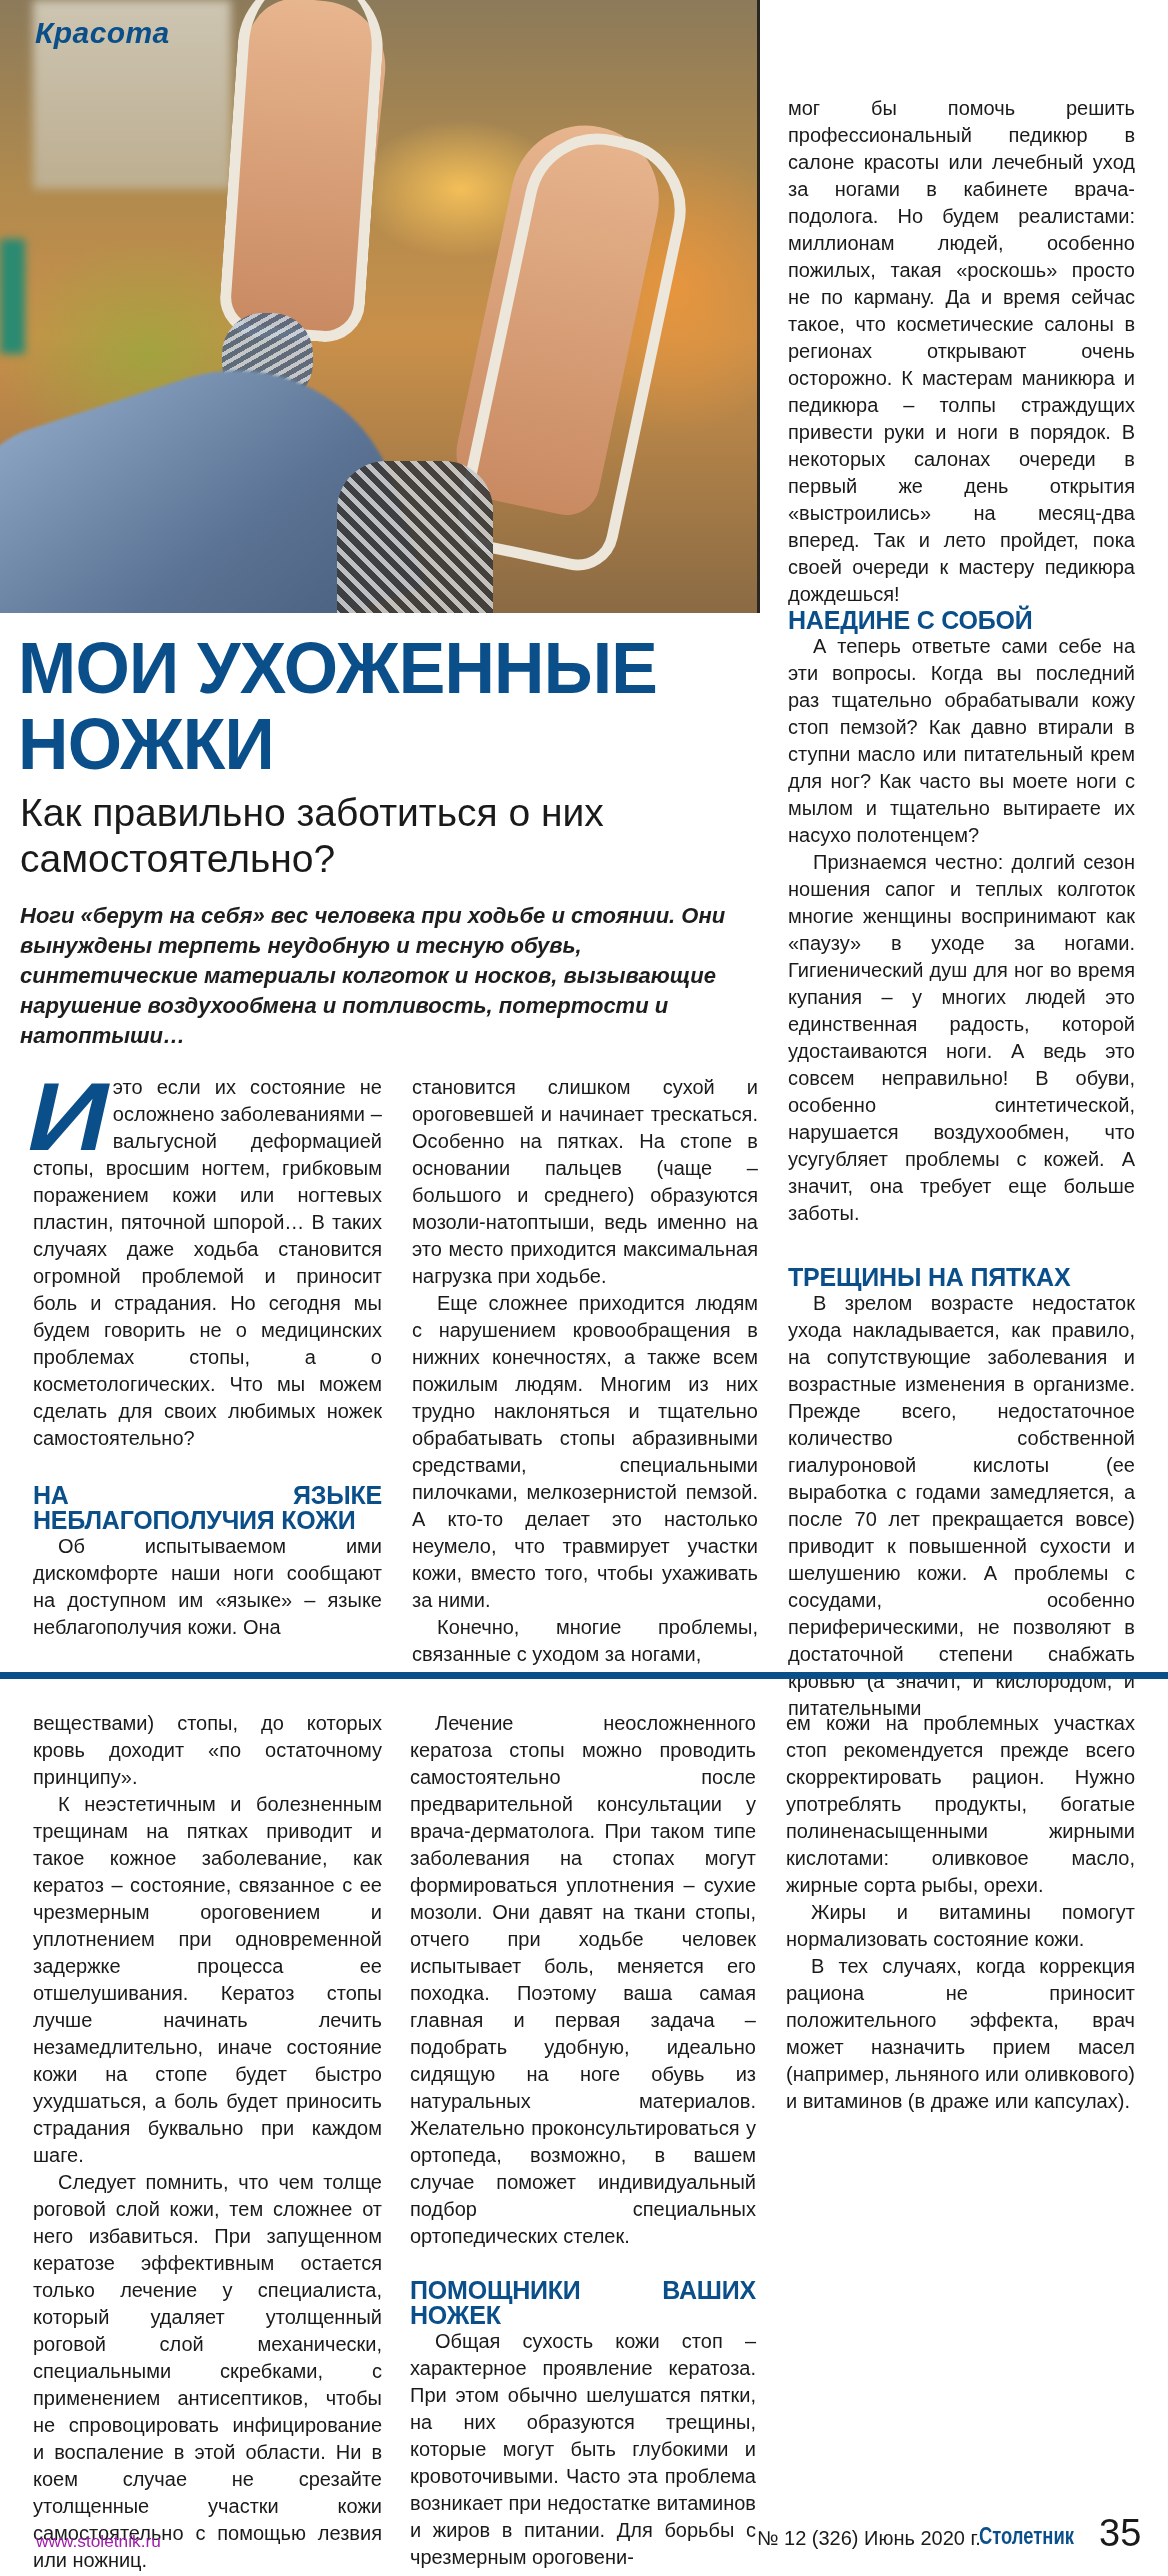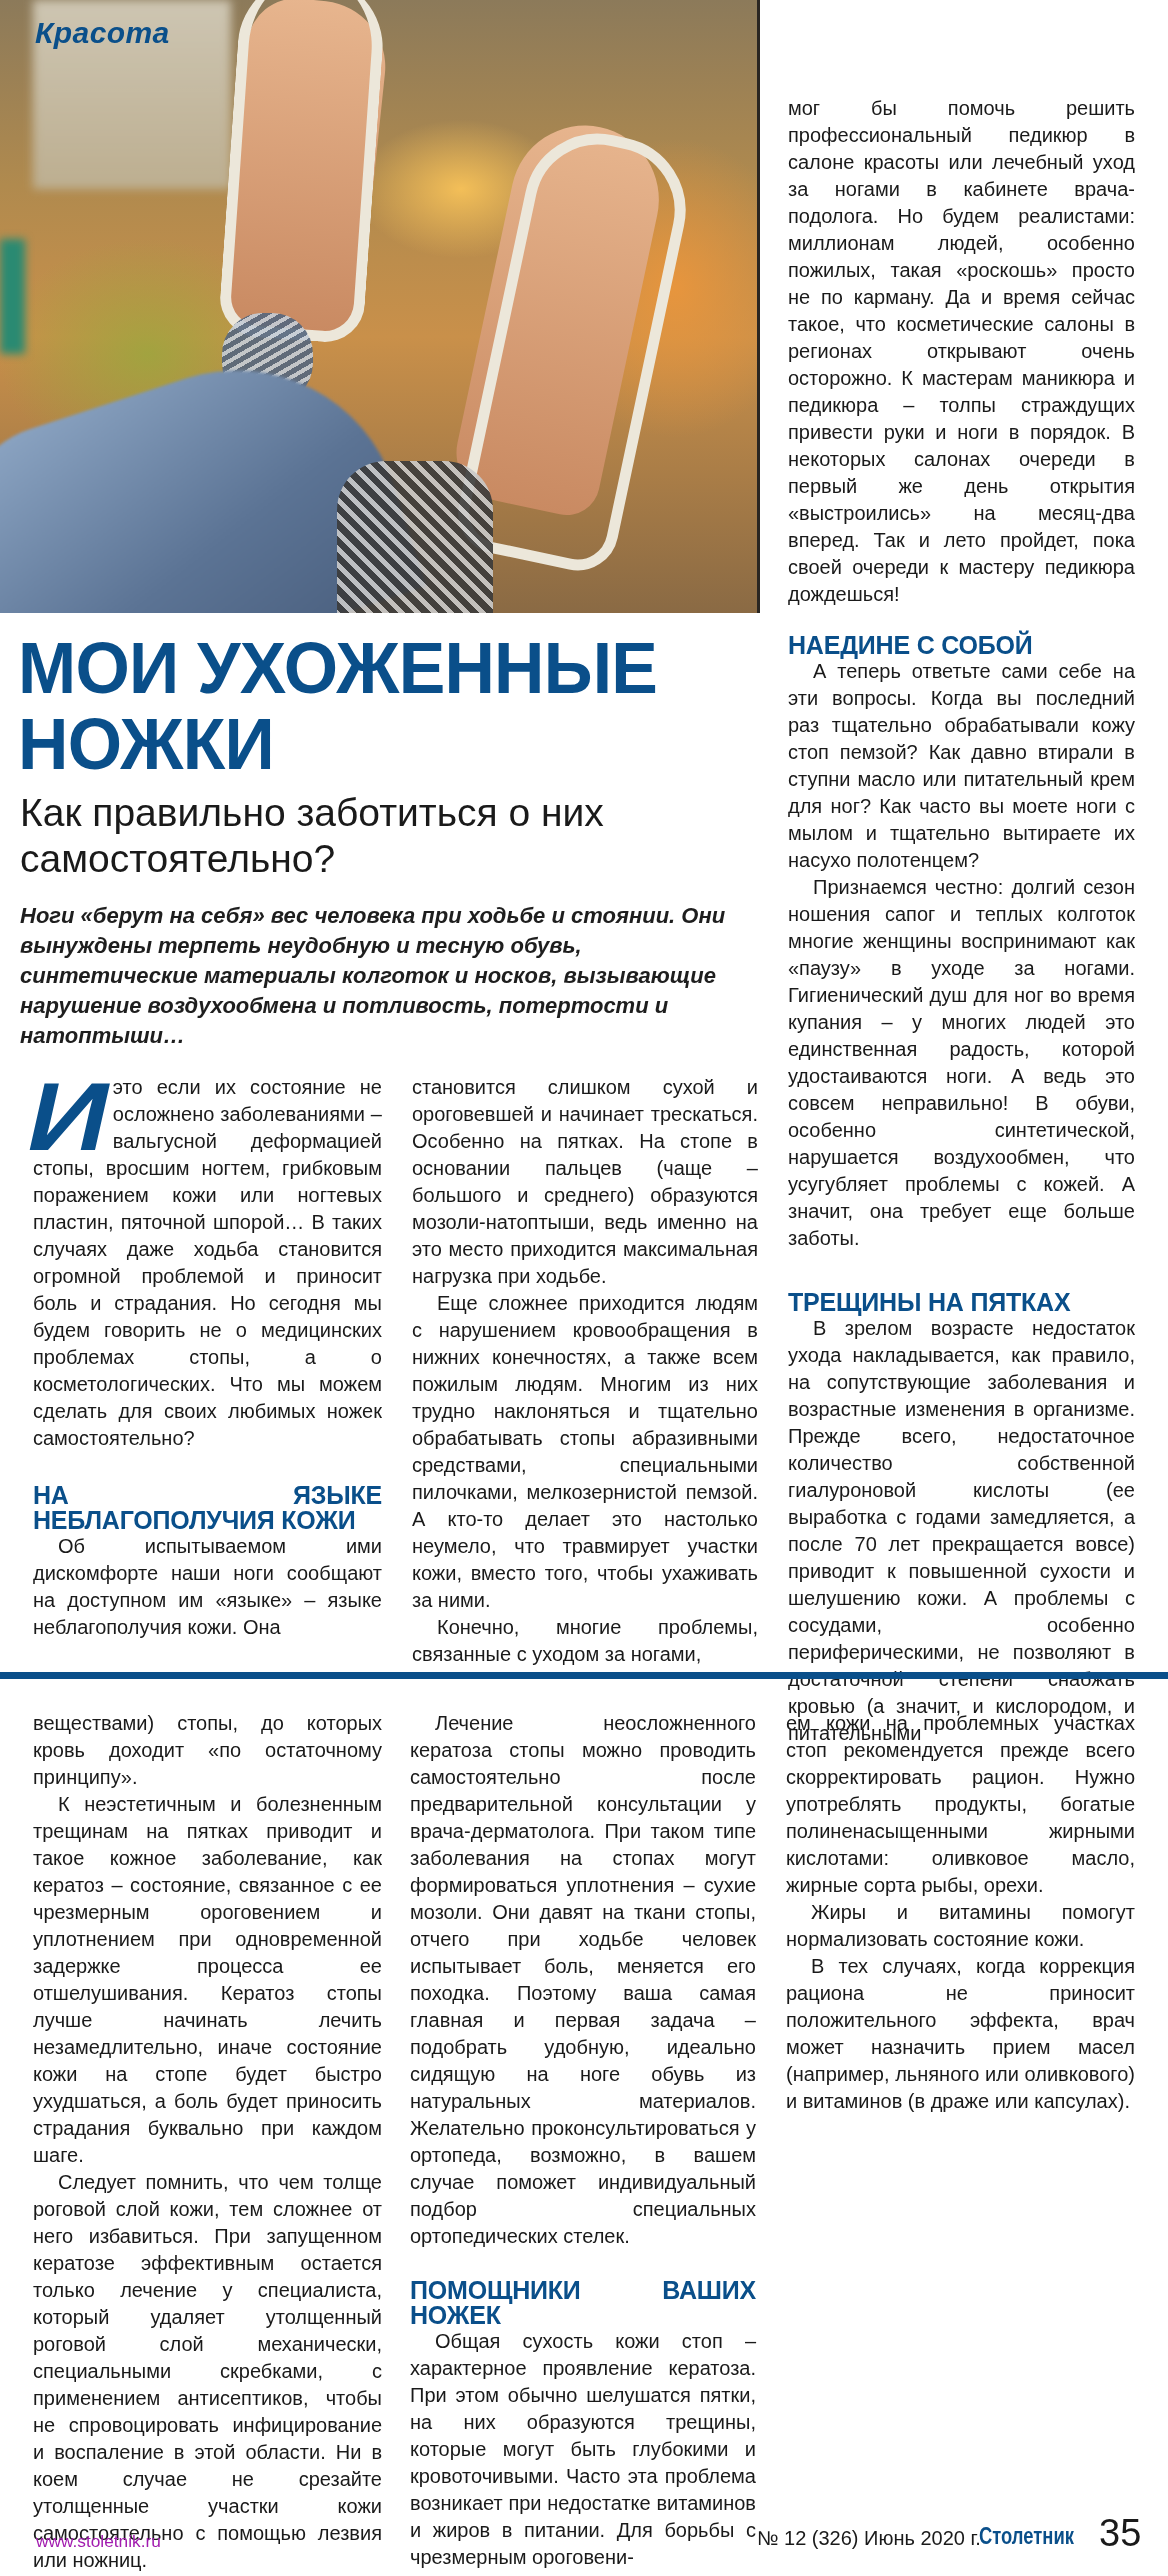--- a/index.html
+++ b/index.html
@@ -100,21 +100,21 @@
 </div>
 
 <div class="col c-top-2">
   <p class="noindent">становится слишком сухой и ороговевшей и начинает трескаться. Особенно на пятках. На стопе в основании пальцев (чаще – большого и среднего) образуются мозоли-натоптыши, ведь именно на это место приходится максимальная нагрузка при ходьбе.</p>
   <p>Еще сложнее приходится людям с нарушением кровообращения в нижних конечностях, а также всем пожилым людям. Многим из них трудно наклоняться и тщательно обрабатывать стопы абразивными средствами, специальными пилочками, мелкозернистой пемзой. А кто-то делает это настолько неумело, что травмирует участки кожи, вместо того, чтобы ухаживать за ними.</p>
   <p>Конечно, многие проблемы, связанные с уходом за ногами,</p>
 </div>
 
 <div class="col c-top-3">
   <p class="noindent">мог бы помочь решить профессиональный педикюр в салоне красоты или лечебный уход за ногами в кабинете врача-подолога. Но будем реалистами: миллионам людей, особенно пожилых, такая «роскошь» просто не по карману. Да и время сейчас такое, что косметические салоны в регионах открывают очень осторожно. К мастерам маникюра и педикюра – толпы страждущих привести руки и ноги в порядок. В некоторых салонах очереди в первый же день открытия «выстроились» на месяц-два вперед. Так и лето пройдет, пока своей очереди к мастеру педикюра дождешься!</p>
-  <h2 style="margin-top:25px;">НАЕДИНЕ С СОБОЙ</h2>
+  <h2 style="">НАЕДИНЕ С СОБОЙ</h2>
   <p>А теперь ответьте сами себе на эти вопросы. Когда вы последний раз тщательно обрабатывали кожу стоп пемзой? Как давно втирали в ступни масло или питательный крем для ног? Как часто вы моете ноги с мылом и тщательно вытираете их насухо полотенцем?</p>
   <p>Признаемся честно: долгий сезон ношения сапог и теплых колготок многие женщины воспринимают как «паузу» в уходе за ногами. Гигиенический душ для ног во время купания – у многих людей это единственная радость, которой удостаиваются ноги. А ведь это совсем неправильно! В обуви, особенно синтетической, нарушается воздухообмен, что усугубляет проблемы с кожей. А значит, она требует еще больше заботы.</p>
   <h2 style="margin-top:38px;">ТРЕЩИНЫ НА ПЯТКАХ</h2>
   <p>В зрелом возрасте недостаток ухода накладывается, как правило, на сопутствующие заболевания и возрастные изменения в организме. Прежде всего, недостаточное количество собственной гиалуроновой кислоты (ее выработка с годами замедляется, а после 70 лет прекращается вовсе) приводит к повышенной сухости и шелушению кожи. А проблемы с сосудами, особенно периферическими, не позволяют в достаточной степени снабжать кровью (а значит, и кислородом, и питательными</p>
 </div>
 
 <div class="divider"></div>
 
 <div class="col c-bot-1">
   <p class="noindent">веществами) стопы, до которых кровь доходит «по остаточному принципу».</p>

